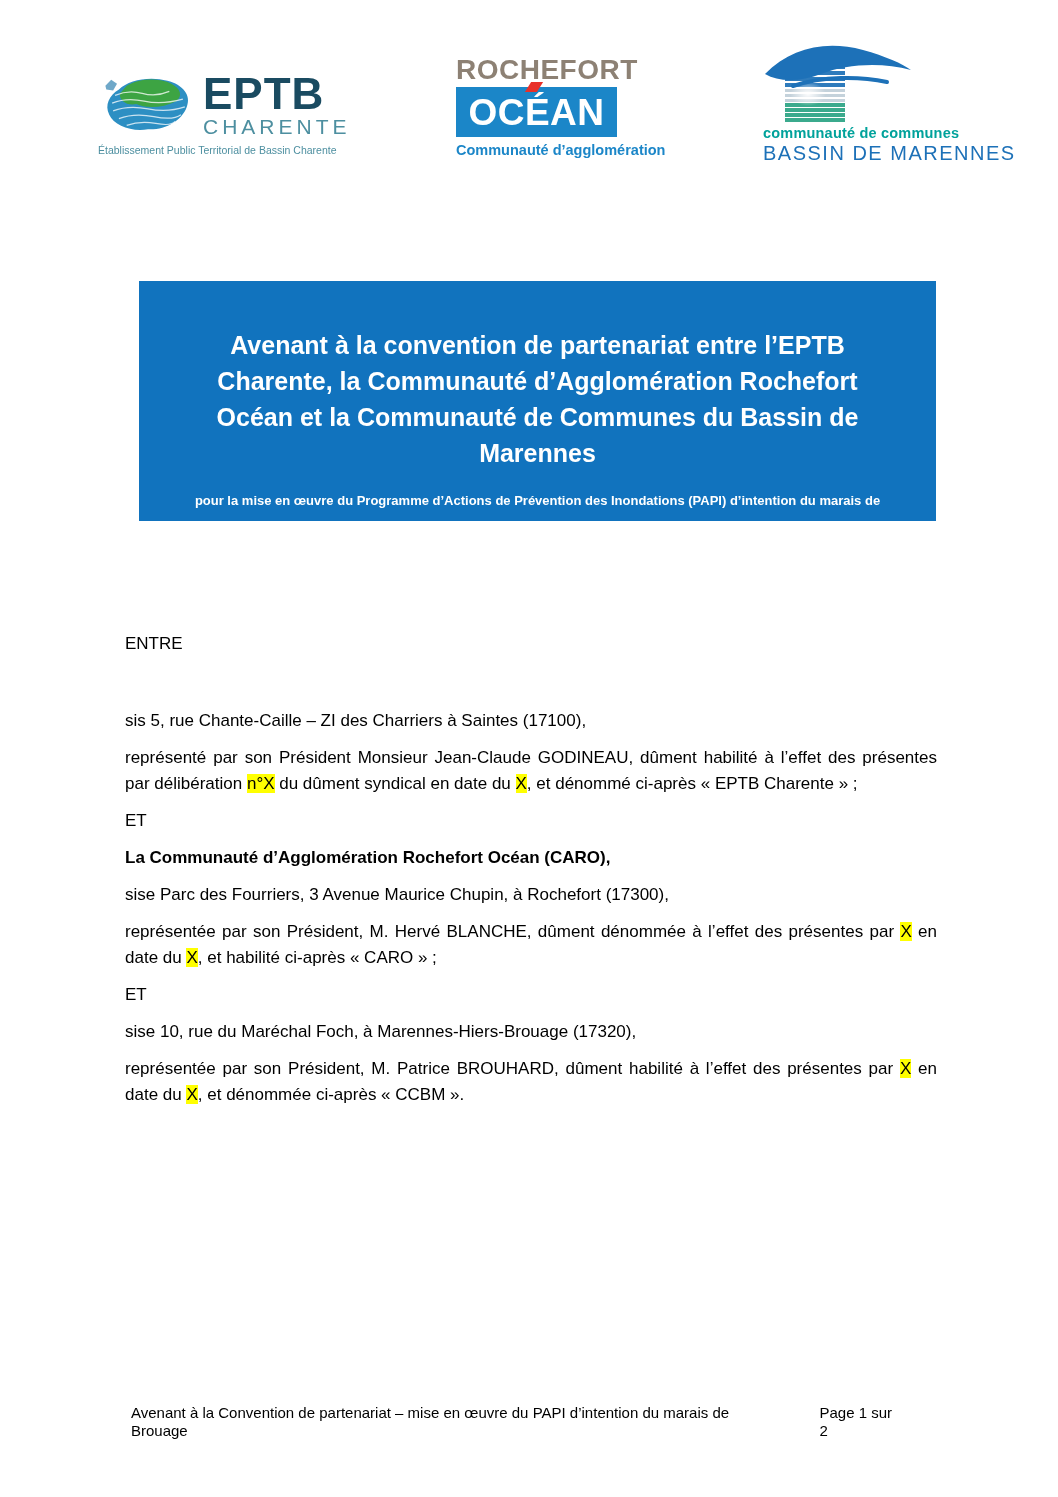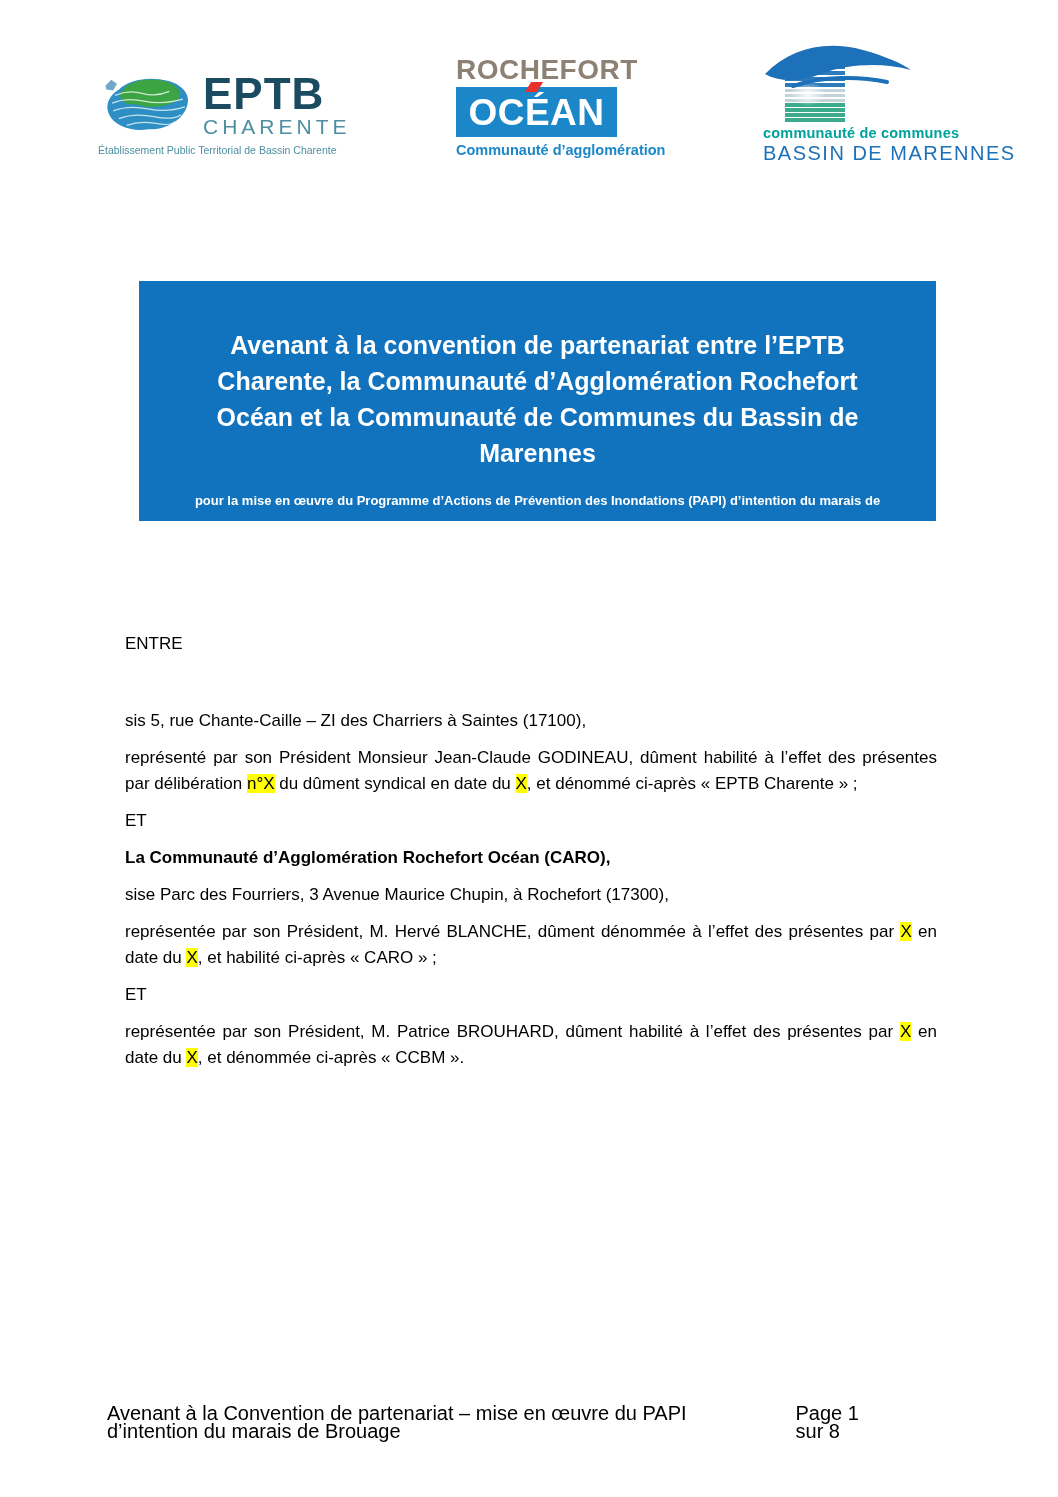--- a/index.html
+++ b/index.html
@@ -46,22 +46,22 @@
 
   
   .body-text { position:absolute; left:125px; top:631px; width:812px; font-size:17px; line-height:26px; }
   .body-text p { margin:0 0 11px 0; }
   .p-entre { margin-bottom:51px !important; }
   .b { font-weight:bold; }
   .just { text-align:justify; }
   .hl { background:#FFFF00; }
 
   
-  .footer { position:absolute; left:107px; top:1404px; width:773px;
-            display:flex; justify-content:space-between; font-size:20px; line-height:18px;gap:34px; }
+  .footer { position:absolute; left:131px; top:1404px; width:773px;
+            display:flex; justify-content:space-between; font-size:15px; line-height:18px;gap:34px; }
 </style>
 </head>
 <body>
 
 <div class="page">
 
   <div class="logo-eptb">
     <div class="eptb-row">
       <svg class="eptb-map" width="100" height="62" viewBox="0 0 100 64">
         <path d="M6 12 L12 6 L18 10 L14 17 L7 16 Z" fill="#6FA8C9"></path>
@@ -121,21 +121,22 @@
     <p class="just"><span>représenté par son Président Monsieur Jean-Claude GODINEAU, dûment habilité à l’effet des présentes par délibération </span><span class="hl">n°X</span><span> du dûment syndical en date du </span><span class="hl">X</span><span>, et dénommé ci-après « EPTB Charente » ;</span></p>
 
     <p>ET</p>
 
     <p class="b">La Communauté d’Agglomération Rochefort Océan (CARO),</p>
     <p>sise Parc des Fourriers, 3 Avenue Maurice Chupin, à Rochefort (17300),</p>
     <p class="just"><span>représentée par son Président, M. Hervé BLANCHE, dûment dénommée à l’effet des présentes par </span><span class="hl">X</span><span> en date du </span><span class="hl">X</span><span>, et habilité ci-après « CARO » ;</span></p>
 
     <p>ET</p>
 
+    <p>sise 10, rue du Maréchal Foch, à Marennes-Hiers-Brouage (17320),</p>
     <p class="just"><span>représentée par son Président, M. Patrice BROUHARD, dûment habilité à l’effet des présentes par </span><span class="hl">X</span><span> en date du </span><span class="hl">X</span><span>, et dénommée ci-après « CCBM ».</span></p>
   </main>
 
   <footer class="footer">
     <span>Avenant à la Convention de partenariat – mise en œuvre du PAPI d’intention du marais de Brouage</span>
-    <span>Page 1 sur 8</span>
+    <span>Page 1 sur 2</span>
   </footer>
 
 </div>
 
 </body></html>

